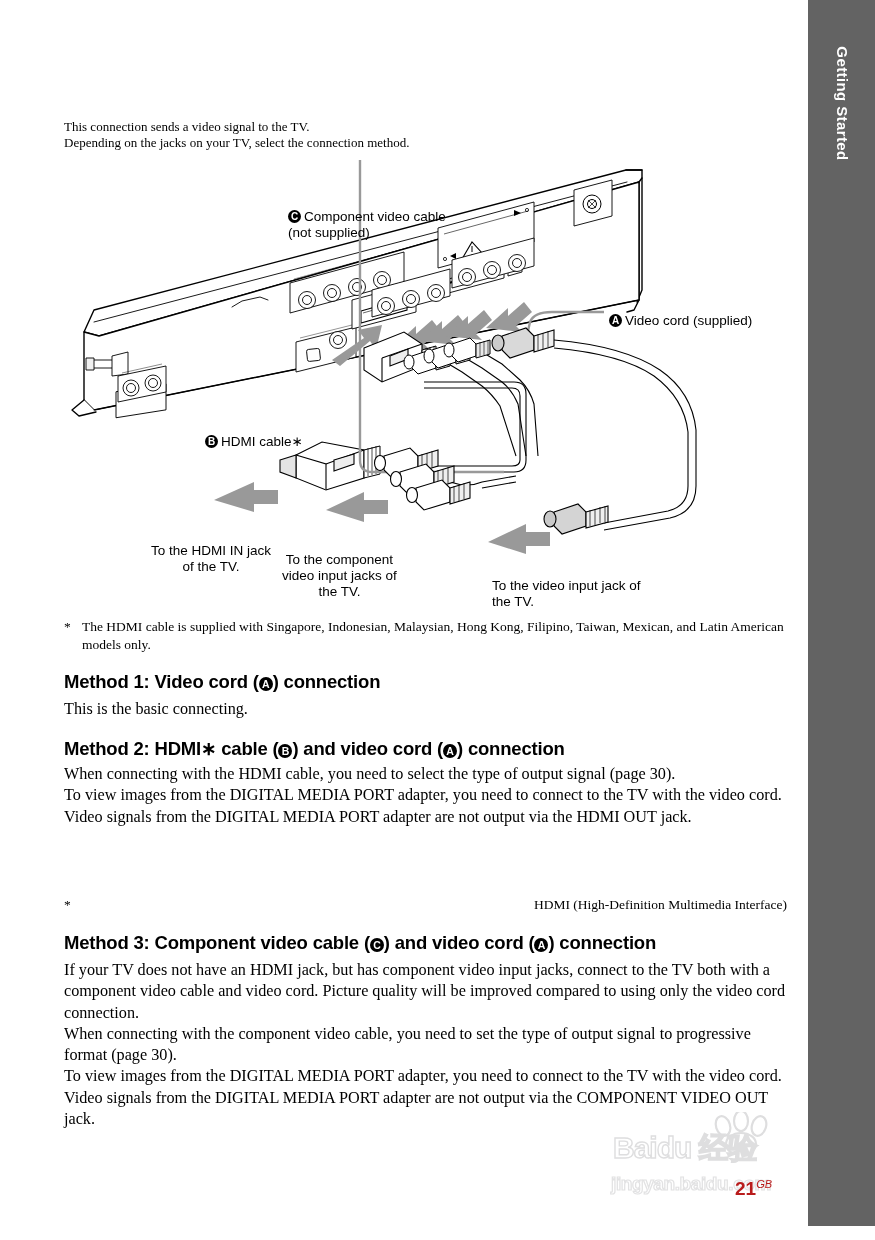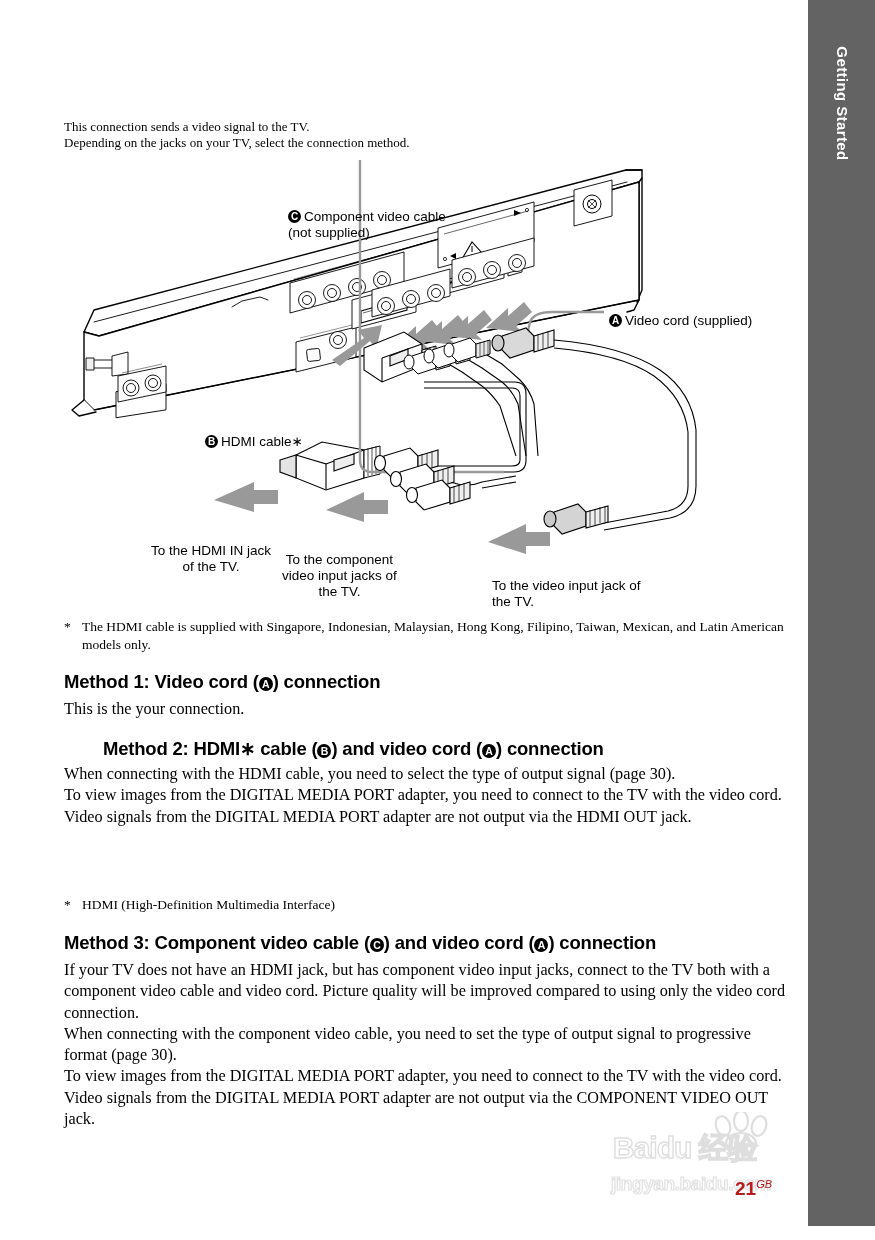--- a/index.html
+++ b/index.html
@@ -148,20 +148,21 @@
     width: 723px;
   }
   #footnote-2 .fn-star {
     position: absolute;
     left: 0;
     top: 0;
   }
   #footnote-2 .fn-text {
     display: block;
     margin-left: 18px;
+    text-align: right;
   }
 
   
   .method-heading {
     position: absolute;
     left: 64px;
     font-family: "Liberation Sans", sans-serif;
     font-weight: bold;
     font-size: 18.5px;
     letter-spacing: -0.2px;
@@ -180,21 +181,21 @@
     position: absolute;
     left: 64px;
     width: 724px;
     font-size: 16.2px;
     line-height: 21.3px;
   }
   .method-body p { margin: 0; }
 
   #m1-heading { top: 671px; }
   #m1-body    { top: 699px; }
-  #m2-heading { top: 738px; margin-left: 39px; }
+  #m2-heading { top: 738px; }
   #m2-body    { top: 764px; }
   #m3-heading { top: 932px; }
   #m3-body    { top: 960px; }
 
   
   #page-number {
     position: absolute;
     left: 735px;
     top: 1178px;
     font-family: "Liberation Sans", sans-serif;
@@ -558,21 +559,21 @@
 
   <div class="footnote" id="footnote-1">
     <span class="fn-star">*</span>
     <span class="fn-text">The HDMI cable is supplied with Singapore, Indonesian, Malaysian, Hong Kong, Filipino, Taiwan, Mexican, and Latin American models only.</span>
   </div>
 
   <div class="method-heading" id="m1-heading">
     <span>Method 1: Video cord (</span><span class="marker">A</span><span>) connection</span>
   </div>
   <div class="method-body" id="m1-body">
-    <p>This is the your connection.</p>
+    <p>This is the basic connecting.</p>
   </div>
 
   <div class="method-heading" id="m2-heading">
     <span>Method 2: HDMI∗ cable (</span><span class="marker">B</span><span>) and video cord (</span><span class="marker">A</span><span>) connection</span>
   </div>
   <div class="method-body" id="m2-body">
     <p>When connecting with the HDMI cable, you need to select the type of output signal (page 30).</p>
     <p>To view images from the DIGITAL MEDIA PORT adapter, you need to connect to the TV with the video cord. Video signals from the DIGITAL MEDIA PORT adapter are not output via the HDMI OUT jack.</p>
   </div>
 

